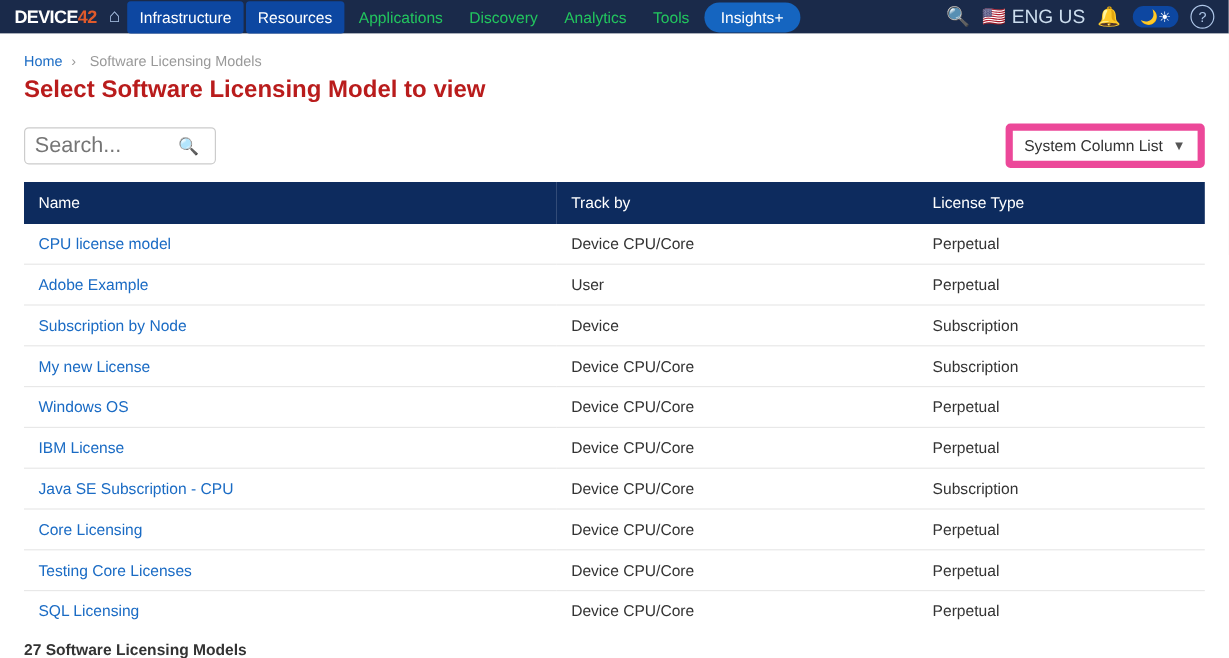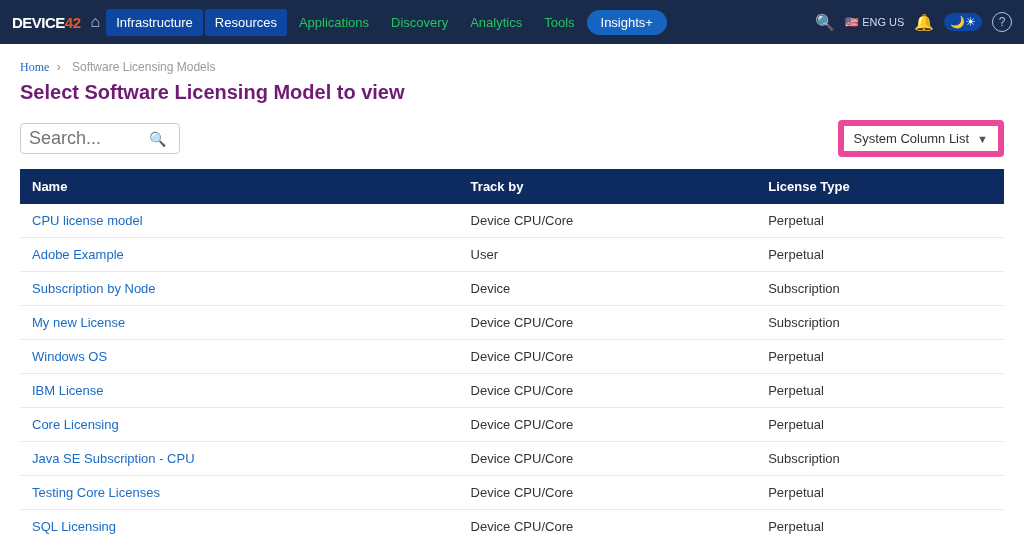--- a/index.html
+++ b/index.html
@@ -3,21 +3,21 @@
   <meta charset="utf-8">
   <style>
     * { box-sizing: border-box; margin: 0; padding: 0; }
     body { font-family: Arial, sans-serif; font-size: 13px; background: #f5f5f5; color: #333; }
 
     
     .navbar {
       background: #1a2a4a;
       display: flex;
       align-items: center;
-      height: 44px;
+      height: 28px;
       padding: 0 12px;
       gap: 2px;
     }
     .navbar .logo {
       color: white;
       font-weight: bold;
       font-size: 15px;
       margin-right: 8px;
       letter-spacing: -0.5px;
     }
@@ -51,21 +51,21 @@
       display: flex;
       align-items: center;
       gap: 10px;
       color: #aec6e8;
     }
     .nav-icon {
       font-size: 16px;
       cursor: pointer;
     }
     .nav-flag {
-      font-size: 11px;
+      font-size: 16px;
       color: #cde;
       display: flex;
       align-items: center;
       gap: 3px;
     }
     .theme-toggle {
       background: #0d47a1;
       border-radius: 20px;
       padding: 2px 6px;
       display: flex;
@@ -82,28 +82,27 @@
       min-height: calc(548px - 44px);
     }
     .breadcrumb {
       font-size: 12px;
       color: #666;
       margin-bottom: 6px;
     }
     .breadcrumb a {
       color: #1a6bc4;
       text-decoration: none;
-      font-family: Liberation Serif, serif;
     }
     .breadcrumb span { color: #999; margin: 0 4px; }
 
     .page-title {
       font-size: 20px;
       font-weight: bold;
-      color: #701a75;
+      color: #b91c1c;
       margin-bottom: 16px;
     }
 
     
     .toolbar {
       display: flex;
       align-items: center;
       justify-content: space-between;
       margin-bottom: 12px;
     }
@@ -147,21 +146,21 @@
       width: 100%;
       border-collapse: collapse;
     }
     .data-table thead tr {
       background: #0d2b5e;
       color: white;
     }
     .data-table thead th {
       padding: 10px 12px;
       text-align: left;
-      font-weight: 700;
+      font-weight: 400;
       font-size: 13px;
     }
     .data-table tbody tr {
       border-bottom: 1px solid #e8e8e8;
       background: white;
     }
     .data-table tbody td {
       padding: 9px 12px;
       font-size: 13px;
       color: #333;
@@ -268,28 +267,28 @@
             <td class="name-cell"><a href="#">Windows OS</a></td>
             <td>Device CPU/Core</td>
             <td>Perpetual</td>
           </tr>
           <tr>
             <td class="name-cell"><a href="#">IBM License</a></td>
             <td>Device CPU/Core</td>
             <td>Perpetual</td>
           </tr>
           <tr>
+            <td class="name-cell"><a href="#">Java SE Subscription - CPU</a></td>
+            <td>Device CPU/Core</td>
+            <td>Subscription</td>
+          </tr>
+          <tr>
             <td class="name-cell"><a href="#">Core Licensing</a></td>
             <td>Device CPU/Core</td>
             <td>Perpetual</td>
-          </tr>
-          <tr>
-            <td class="name-cell"><a href="#">Java SE Subscription - CPU</a></td>
-            <td>Device CPU/Core</td>
-            <td>Subscription</td>
           </tr>
           <tr>
             <td class="name-cell"><a href="#">Testing Core Licenses</a></td>
             <td>Device CPU/Core</td>
             <td>Perpetual</td>
           </tr>
           <tr>
             <td class="name-cell"><a href="#">SQL Licensing</a></td>
             <td>Device CPU/Core</td>
             <td>Perpetual</td>

